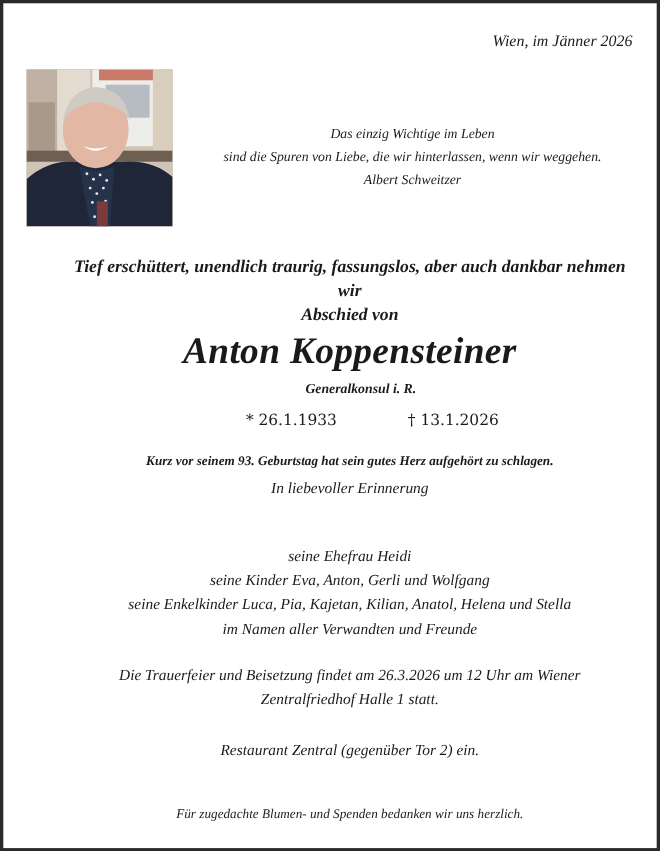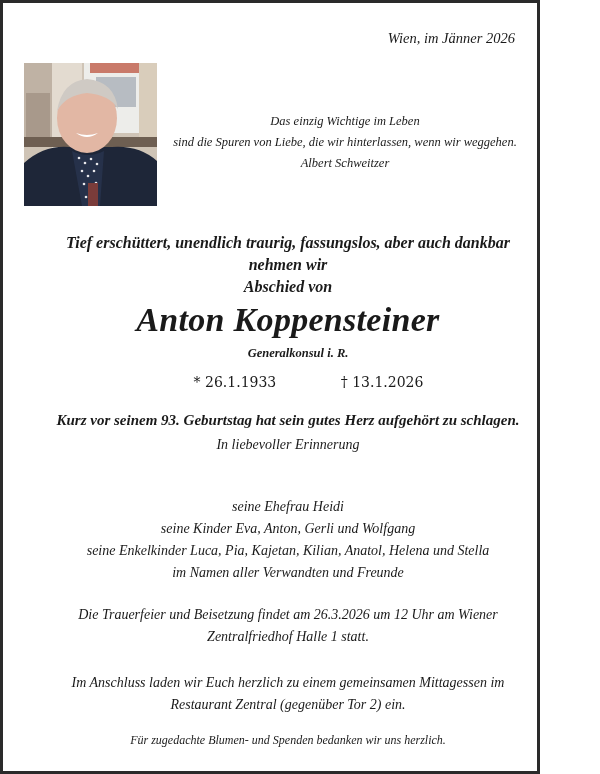--- a/index.html
+++ b/index.html
@@ -1,19 +1,19 @@
 <!DOCTYPE html>
 <html><head>
 <meta charset="utf-8">
 <style>
   html, body { margin: 0; padding: 0; background: #ffffff; }
   body { width: 600px; height: 774px; overflow: hidden; }
   .page {
     position: relative;
-    width: 540px; height: 774px;
+    width: 600px; height: 774px;
     box-sizing: border-box;
     border: 3px solid #2a2a2a;
     background: #ffffff;
     color: #1a1a1a;
     font-family: "DejaVu Serif", "Liberation Serif", serif;
   }
   .ital { font-family: "Liberation Serif", "DejaVu Serif", serif; font-style: italic; }
   .abs { position: absolute; }
   .center { text-align: center; left: 0; right: 0; margin-left: 36px; }
 
@@ -30,21 +30,21 @@
 
   .intro { top: 229px; font-size: 16px; font-weight: bold; line-height: 22px; padding: 0 20px; }
 
   .name { top: 298px; font-size: 34px; font-weight: bold; letter-spacing: 0.3px; }
   .title { top: 343px; font-size: 12.5px; font-weight: bold; padding-left: 20px; }
 
   .dates { top: 371px; font-size: 14px; padding-left: 41px; }
   .dates span { display: inline-block; }
   .dates .born { margin-right: 60px; }
 
-  .note { top: 409px; font-size: 15px; font-weight: bold; }
+  .note { top: 409px; font-size: 12px; font-weight: bold; }
 
   .memory { top: 434px; font-size: 14px; }
 
   .family { top: 493px; font-size: 14px; line-height: 22px; }
 
   .ceremony { top: 601px; font-size: 14px; line-height: 22px; padding: 0 32px; }
 
   .invite { top: 669px; font-size: 14px; line-height: 22px; padding: 0 30px; }
 
   .thanks { top: 730px; font-size: 12px; }
@@ -119,19 +119,18 @@
     <div>seine Enkelkinder Luca, Pia, Kajetan, Kilian, Anatol, Helena und Stella</div>
     <div>im Namen aller Verwandten und Freunde</div>
   </div>
 
   <div class="abs center ceremony ital">
     <div>Die Trauerfeier und Beisetzung findet am 26.3.2026 um 12 Uhr am Wiener</div>
     <div>Zentralfriedhof Halle 1 statt.</div>
   </div>
 
   <div class="abs center invite ital">
-    <div>Im Anschluss laden wir Euch herzlich zu einem gemeinsamen Mittagessen im</div>
     <div>Restaurant Zentral (gegenüber Tor 2) ein.</div>
   </div>
 
   <div class="abs center thanks ital">Für zugedachte Blumen- und Spenden bedanken wir uns herzlich.</div>
 
 </div>
 
 </body></html>

